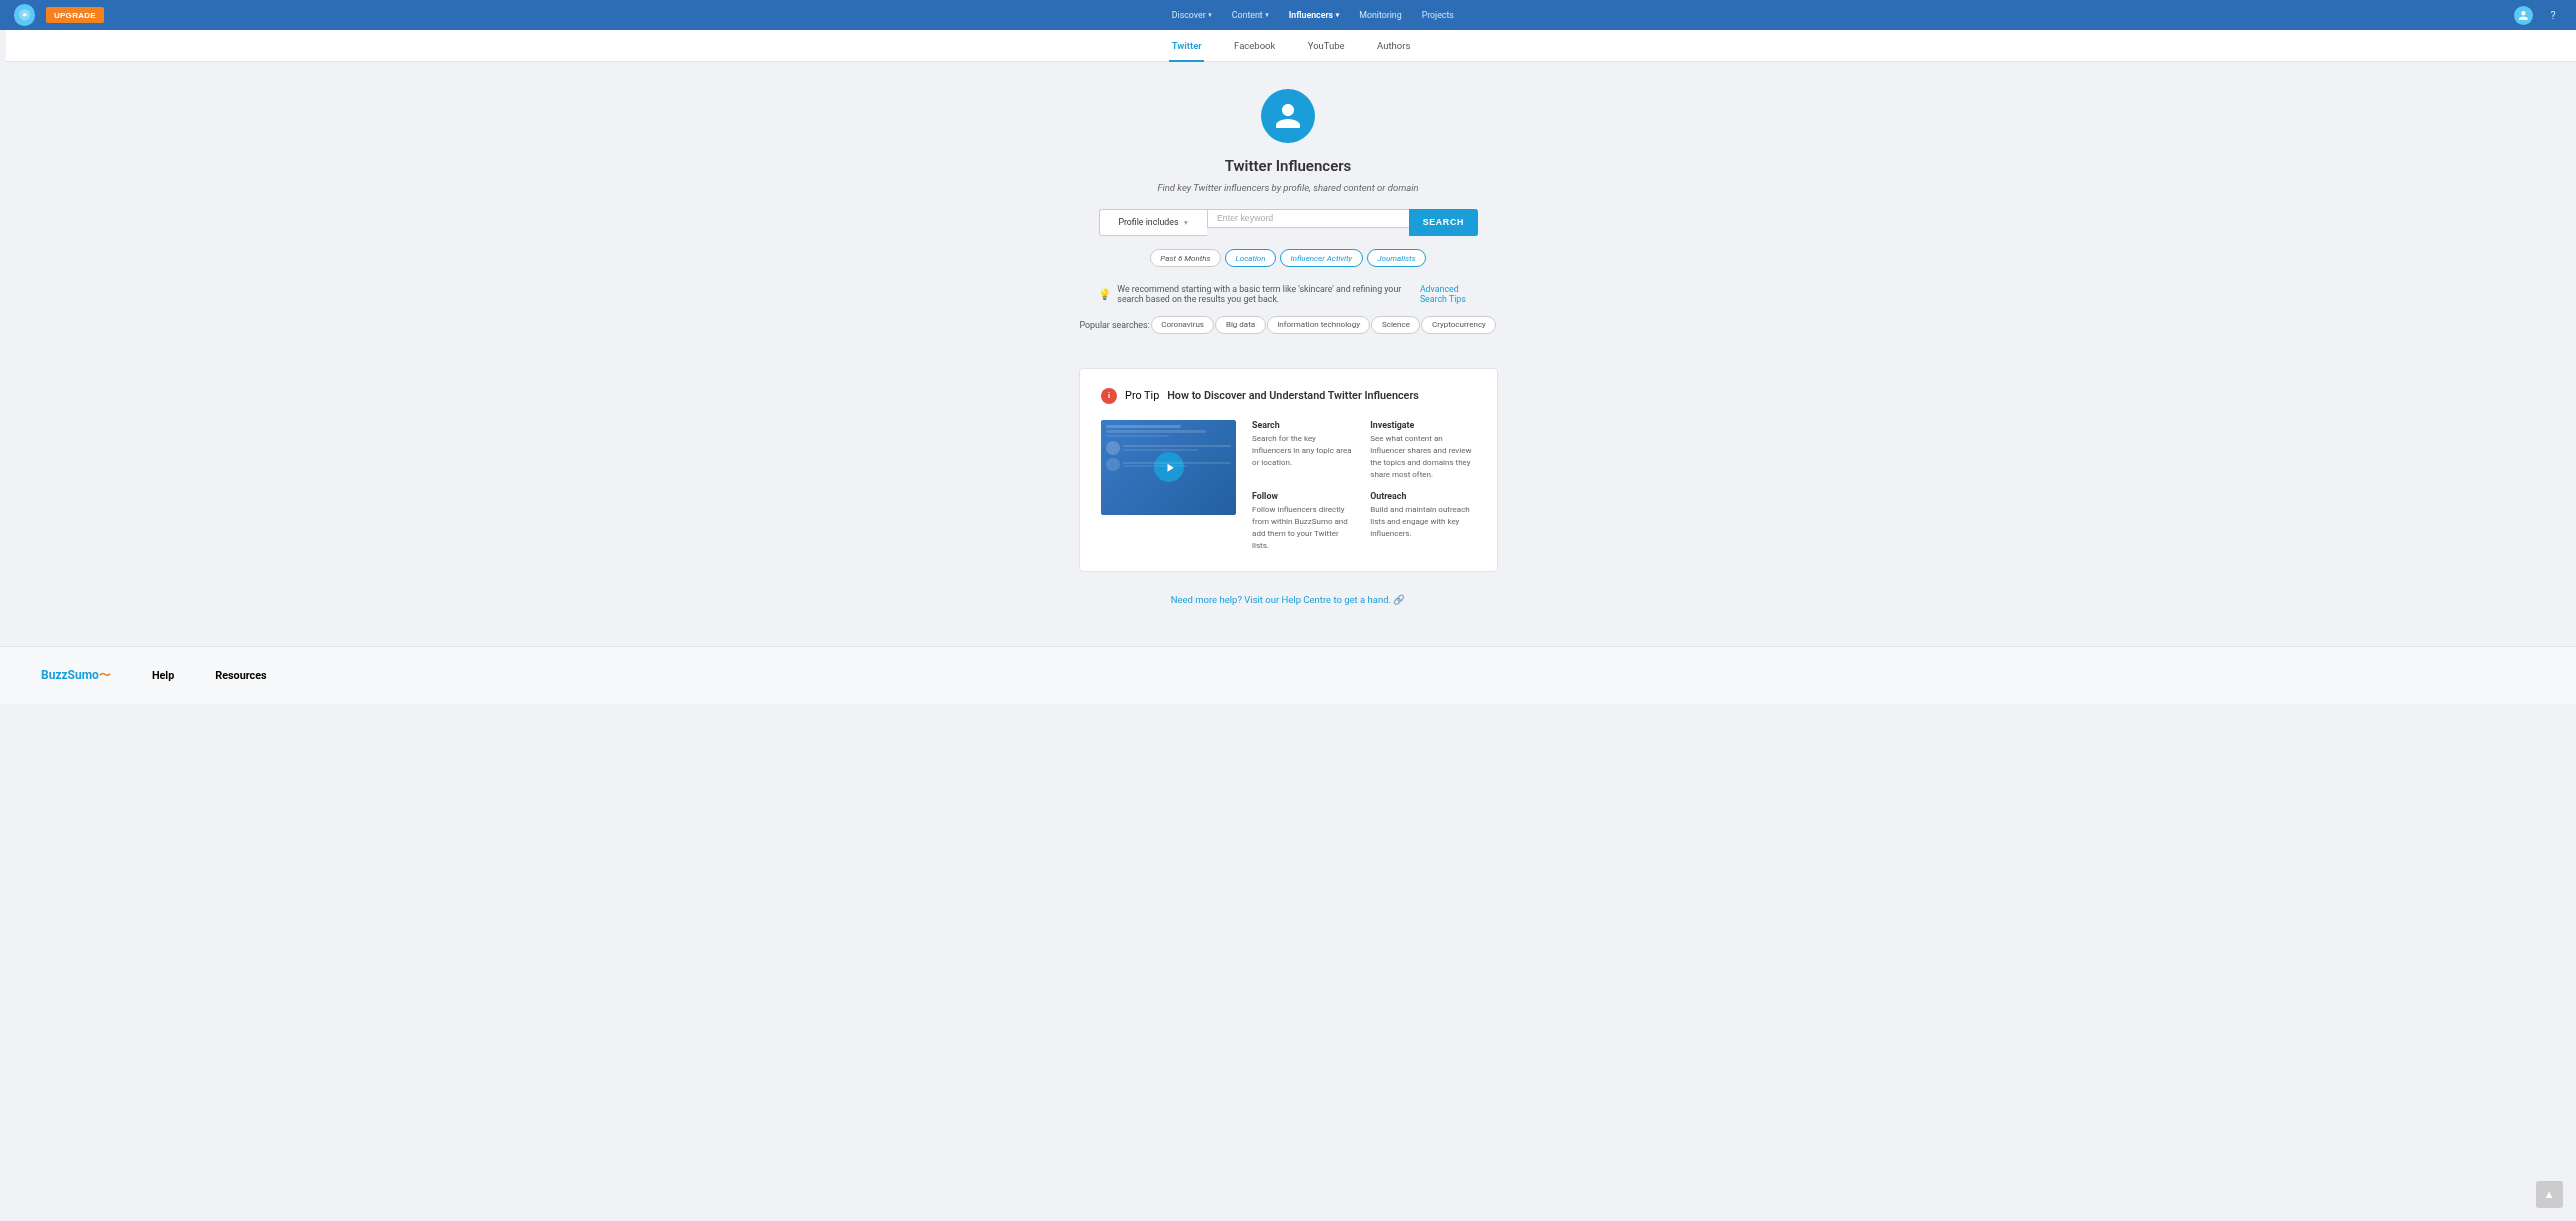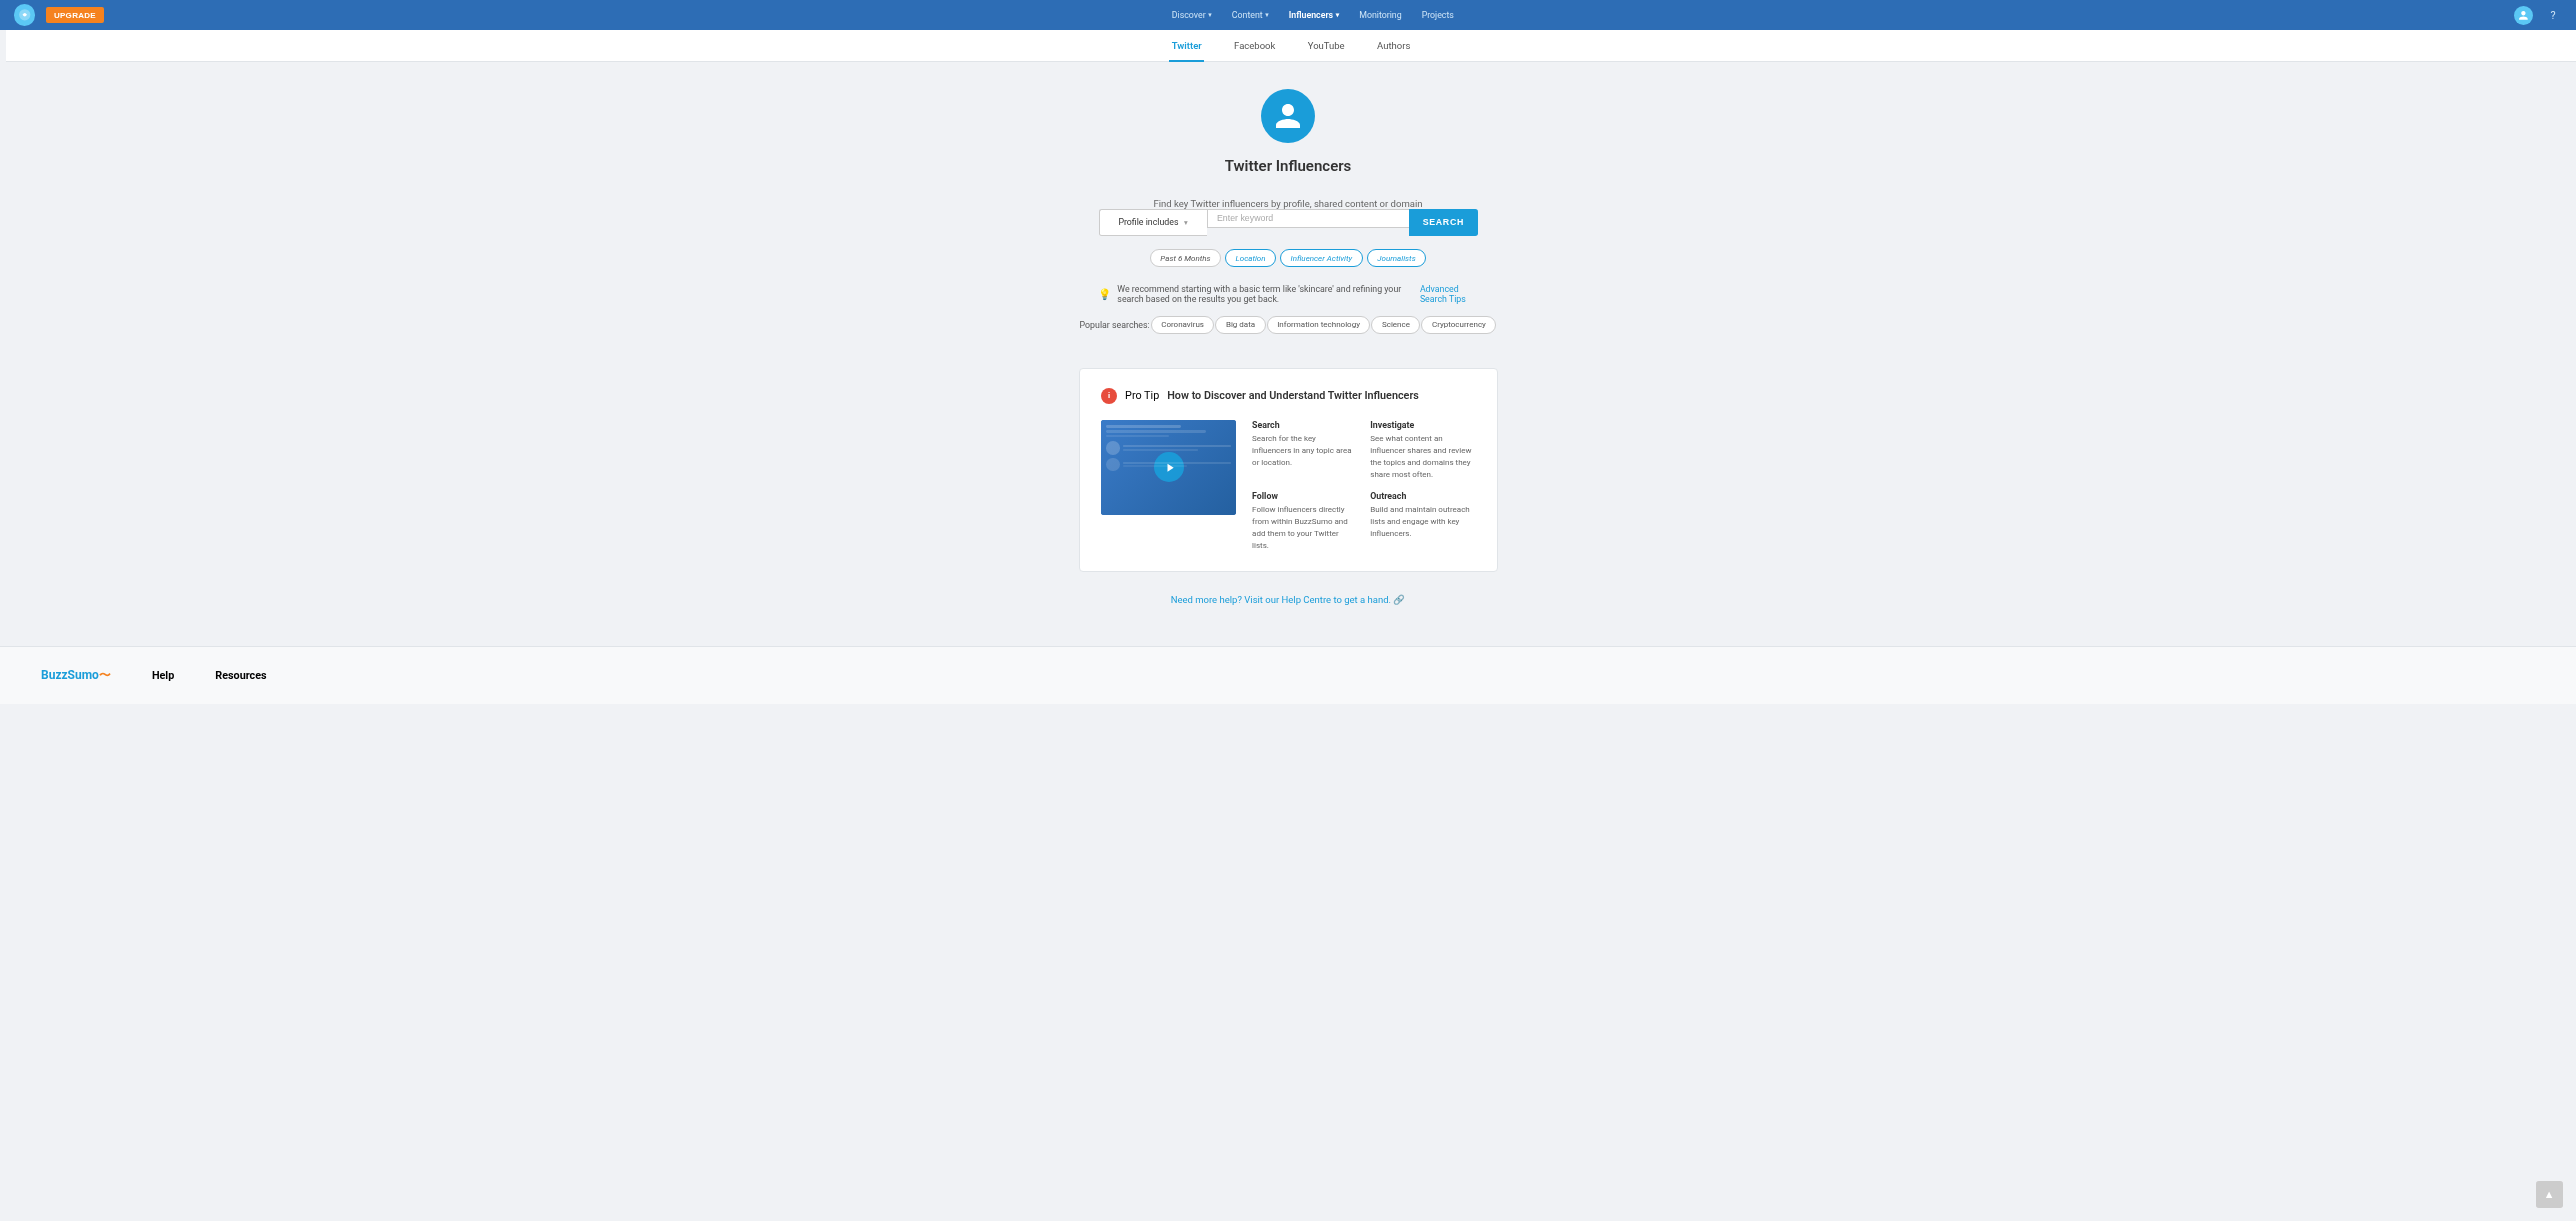--- a/index.html
+++ b/index.html
@@ -112,25 +112,27 @@
       background: #1a9dd9;
       display: flex; align-items: center; justify-content: center;
       margin-bottom: 13.5px;
     }
     .hero-avatar svg { width: 30px; height: 30px; fill: white; }
 
     .page-title {
       font-size: 15px;
       font-weight: 600;
       color: #333;
-      margin-bottom: 23px;
+      margin-bottom: 7px;
     }
     .page-subtitle {
       font-size: 9.5px;
       color: #666;
+      margin-bottom: 16px;
+      font-style: italic;
     }
 
     
     .search-bar {
       display: flex;
       width: 379px;
       max-width: 100%;
       margin-bottom: 13.5px;
     }
     .search-select {

